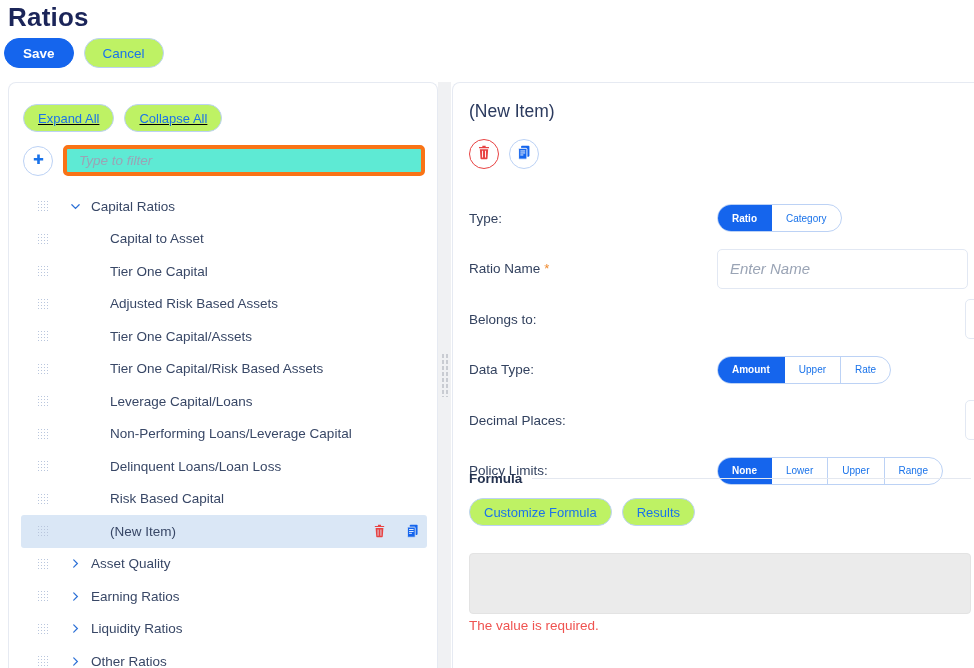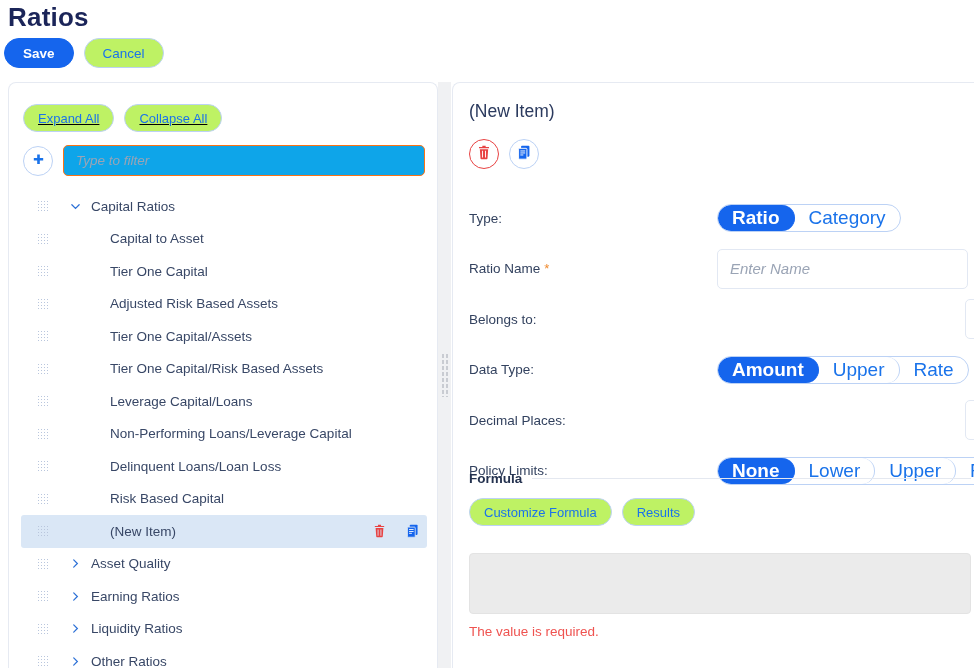--- a/index.html
+++ b/index.html
@@ -57,24 +57,24 @@
 
   .filter-row { position: absolute; left: 14px; right: 12px; top: 62px; display: flex; align-items: center; gap: 10px; }
   .add-circle {
     width: 30px; height: 30px; flex: 0 0 30px;
     border-radius: 50%; border: 1px solid #bcd2f5; background: #fff;
     display: flex; align-items: center; justify-content: center; cursor: pointer;
   }
   .add-circle svg { display:block; }
   .filter-input {
     flex: 1 1 auto; height: 31px;
-    border: 1px solid #f97316; border-radius: 5px;
+    border: 4px solid #f97316; border-radius: 5px;
     padding: 0 12px; font-size: 13.5px; color: #2c3e66;
     font-family: "Liberation Sans", sans-serif;
-    outline: none; background:#0ea5e9;
+    outline: none; background:#5eead4;
   }
   .filter-input::placeholder { color: #9aa4b5; font-style: italic; }
 
   .tree { position: absolute; left: 12px; right: 10px; top: 107px; bottom: 0; }
   .tree-row {
     position: relative; display: flex; align-items: center;
     height: 32.5px; border-radius: 3px; cursor: pointer;
   }
   .tree-row.selected { background: #dae7f6; }
   .drag-handle {
@@ -114,22 +114,22 @@
   .req { color: #f08a2e; font-size: 13px; margin-left: 4px; }
 
   .control { position: absolute; left: 248px; right: 3px; }
 
   .segmented {
     display: inline-flex; border: 1px solid #bcd2f5; border-radius: 16px;
     overflow: hidden; background: #fff; height: 28px;
   }
   .seg {
     display: flex; align-items: center; justify-content: center;
-    padding: 0 14px; font-size: 19px; color: #1a73ea;
-    border-right: 1px solid #bcd2f5; cursor: pointer; white-space: nowrap; border-radius: 13px;
+    padding: 0 14px; font-size: 10px; color: #1a73ea;
+    border-right: 1px solid #bcd2f5; cursor: pointer; white-space: nowrap;
   }
   .seg:last-child { border-right: none; }
   .seg.active { background: #1565ed; color: #fff; font-weight: 600; border-right-color: #1565ed; }
 
   .text-input, .select-input {
     width: 100%; height: 40px;
     border: 1px solid #e2e8f3; border-radius: 5px;
     padding: 0 12px; font-size: 15px; color: #33425f;
     font-family: "Liberation Sans", sans-serif;
     background: #fff; outline: none;
@@ -141,21 +141,21 @@
 
   .section { position: absolute; left: 16px; right: 3px; top: 388px; }
   .section-head { display: flex; align-items: center; gap: 10px; }
   .section-title { font-size: 13.5px; color: #24324f; font-weight: 700; white-space: nowrap; }
   .section-rule { flex: 1 1 auto; height: 1px; background: #e4e8f0; }
   .section-btns { margin-top: 12px; display: flex; gap: 10px; }
   .formula-box {
     margin-top: 27px; height: 61px;
     background: #ebebeb; border: 1px solid #e3e3e3; border-radius: 4px;
   }
-  .error-text { margin-top: 10px; font-size: 13.5px; color: #ef5350; }
+  .error-text { margin-top: 4px; font-size: 13.5px; color: #ef5350; }
 </style>
 </head>
 <body>
 
 <div class="page">
 
   <div class="page-title">Ratios</div>
 
   <div class="top-actions">
     <div class="btn primary">Save</div>

